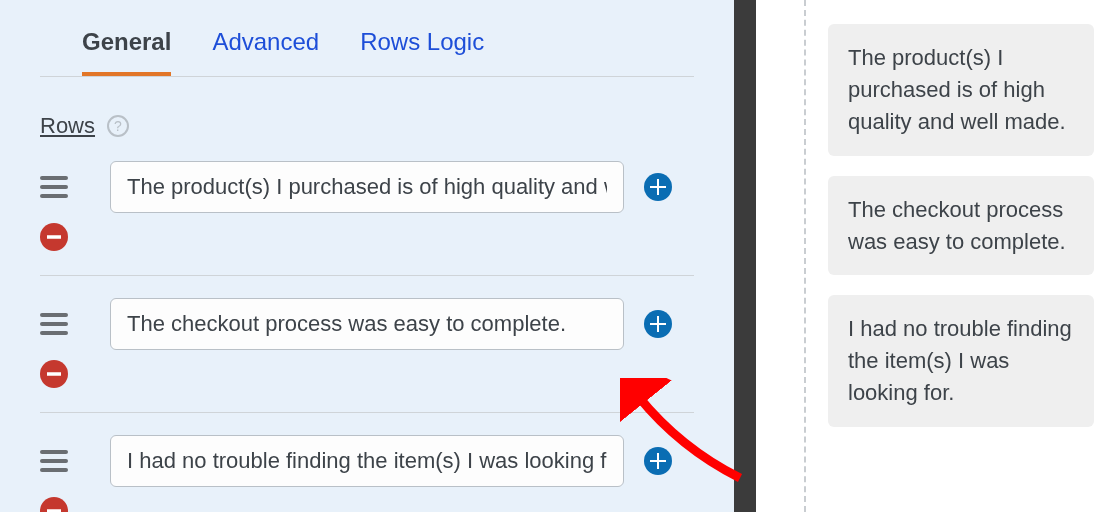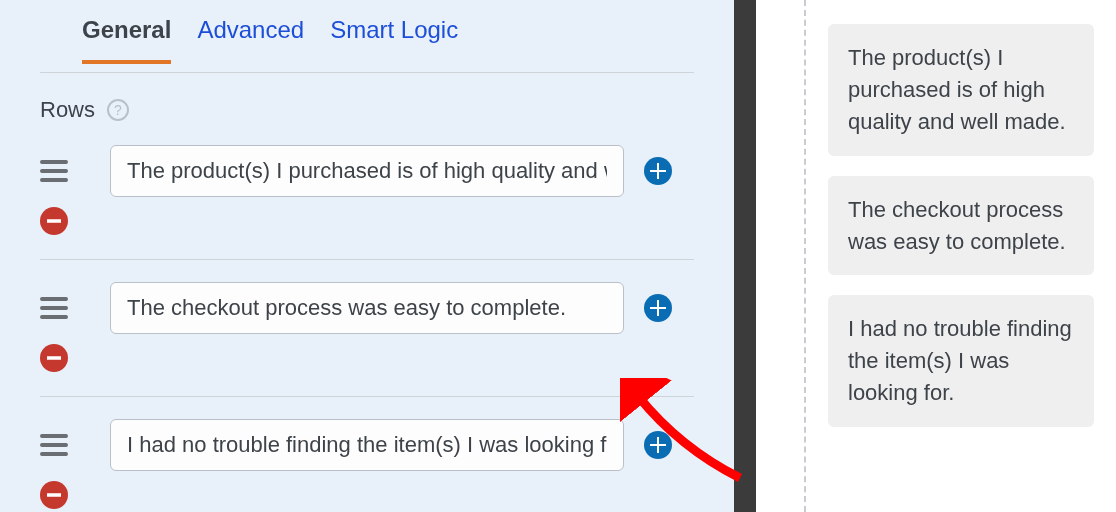--- a/index.html
+++ b/index.html
@@ -11,24 +11,24 @@
       overflow: hidden;
     }
     .left-panel {
       width: 734px;
       background: #e8f1fa;
       position: relative;
       padding: 0;
     }
     .tabs {
       display: flex;
-      gap: 26px;
-      padding: 12px 42px 8px;
+      gap: 41px;
+      padding: 12px 42px 0;
       border-bottom: 1px solid #cfd4d8;
-      margin: 4px 40px;
+      margin: 16px 40px;
     }
     .tab {
       font-size: 24px;
       color: #1d4ed8;
       padding-bottom: 16px;
       cursor: pointer;
     }
     .tab.active {
       color: #3d4349;
       font-weight: 700;
@@ -39,20 +39,21 @@
     }
     .rows-header {
       display: flex;
       align-items: center;
       gap: 12px;
       margin-bottom: 22px;
     }
     .rows-label {
       font-size: 22px;
       color: #3d4349;
+      text-decoration: underline;
     }
     .help-icon {
       width: 22px;
       height: 22px;
       border: 2px solid #b9c0c7;
       border-radius: 50%;
       display: inline-flex;
       align-items: center;
       justify-content: center;
       font-size: 14px;
@@ -160,21 +161,21 @@
       pointer-events: none;
     }
   </style>
 </head>
 <body>
 
 <div class="left-panel">
   <div class="tabs">
     <div class="tab active">General</div>
     <div class="tab">Advanced</div>
-    <div class="tab">Smart Logic</div>
+    <div class="tab">Rows Logic</div>
   </div>
 
   <div class="rows-section">
     <div class="rows-header">
       <span class="rows-label">Rows</span>
       <span class="help-icon">?</span>
     </div>
 
     <div class="row-item">
       <div class="drag-handle">

